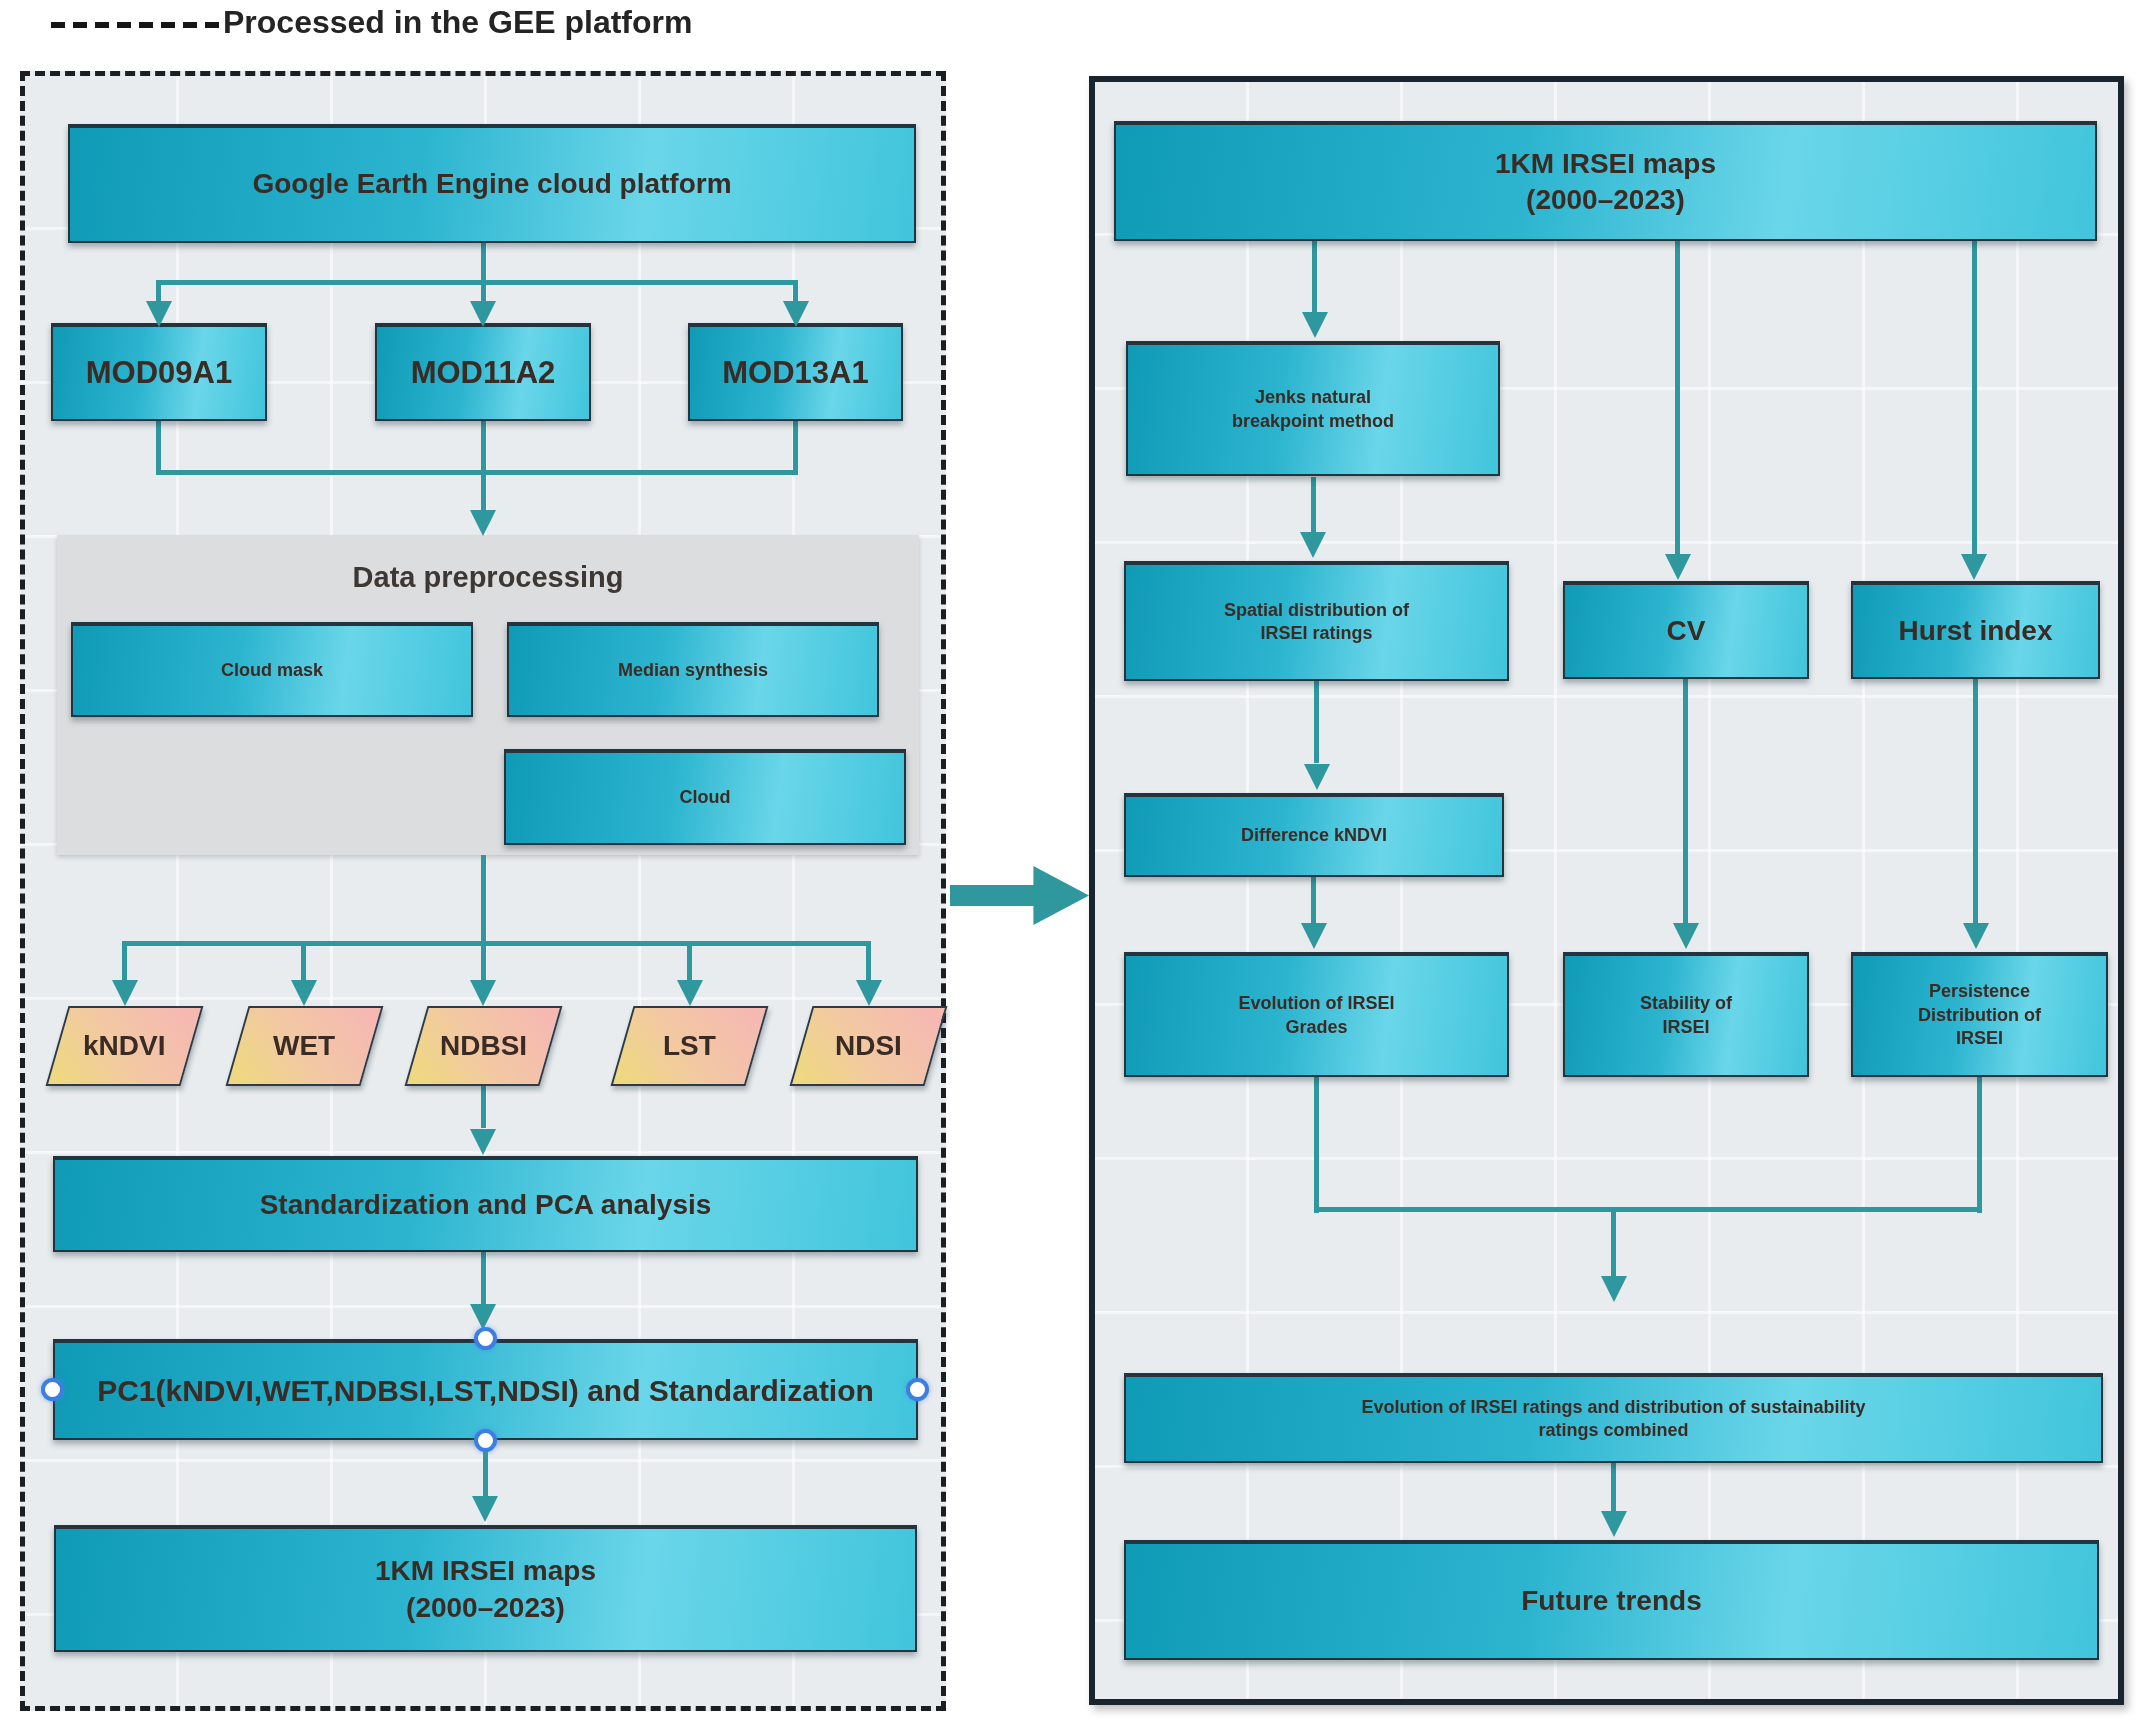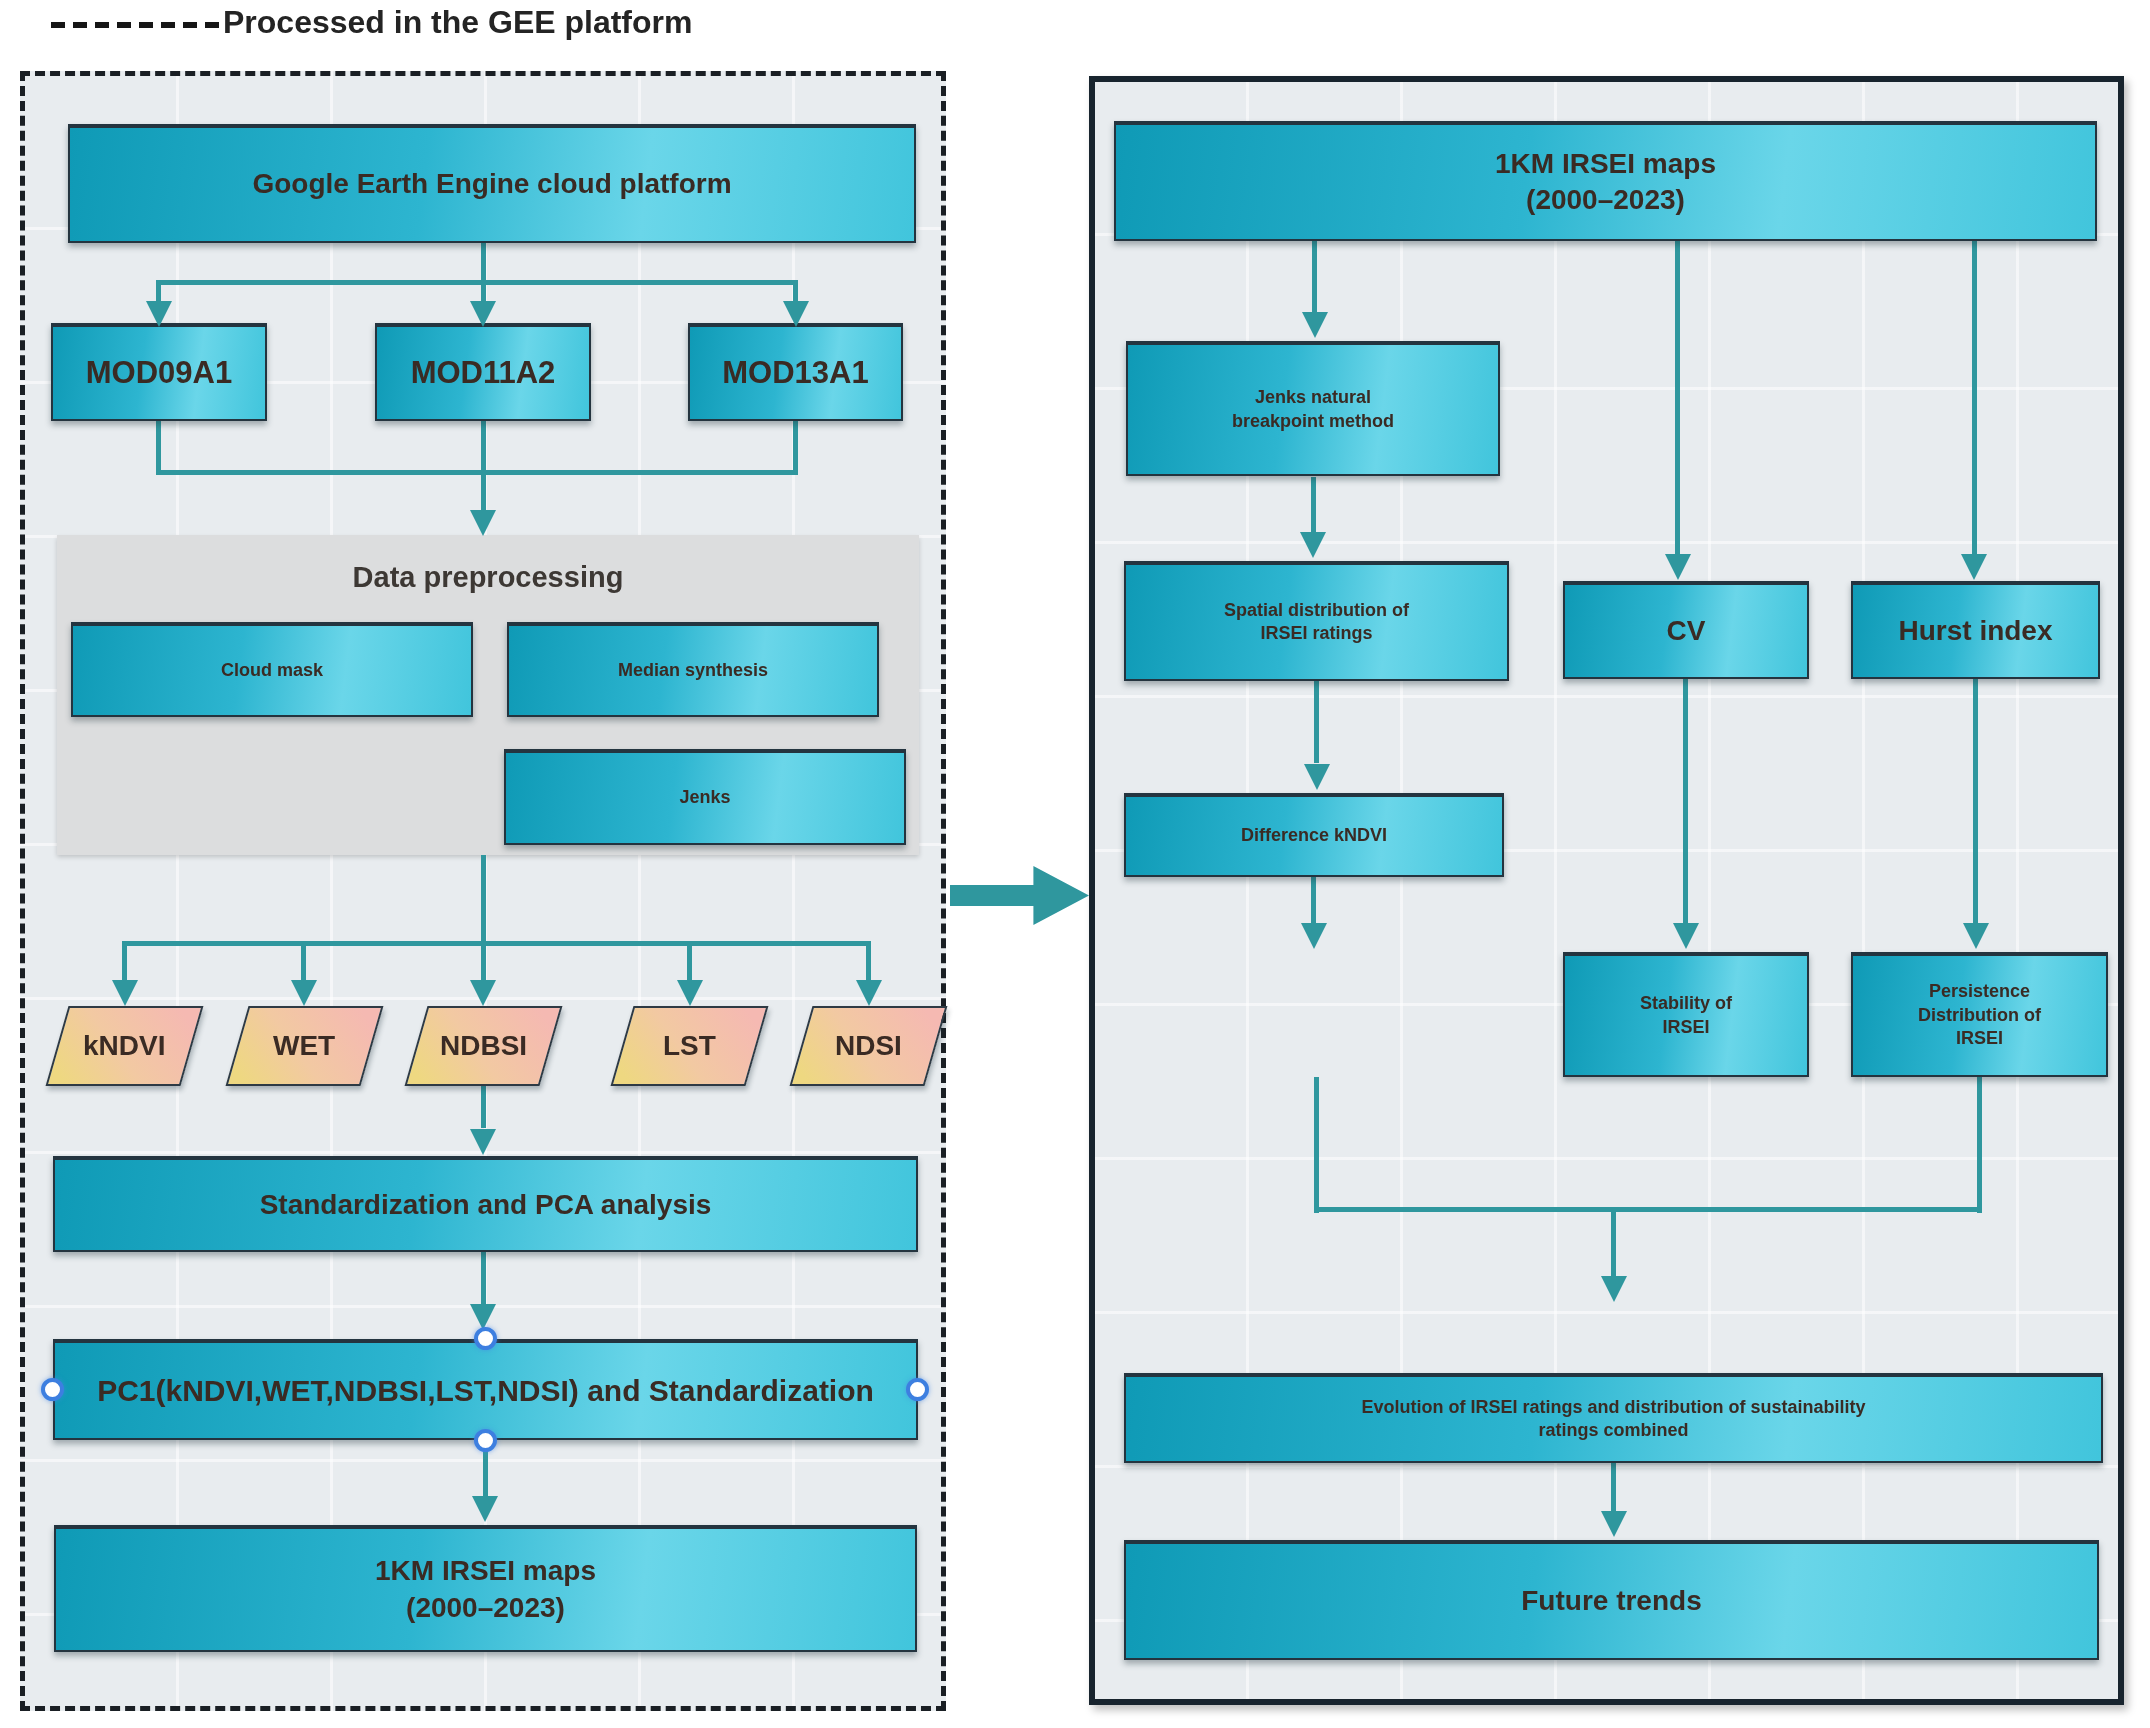--- a/index.html
+++ b/index.html
@@ -101,21 +101,21 @@
   <div class="vl" style="left:481px;top:421px;height:51px"></div>
   <div class="vl" style="left:793px;top:421px;height:51px"></div>
   <div class="hl" style="left:156px;top:470px;width:642px"></div>
   <div class="vl" style="left:481px;top:470px;height:41px"></div>
   <div class="ah" style="left:470px;top:510px"></div>
 
   <div class="grayzone" style="left:57px;top:535px;width:862px;height:320px"></div>
   <div class="zone-title" style="left:57px;top:561px;width:862px">Data preprocessing</div>
   <div class="node" style="left:71px;top:622px;width:402px;height:95px">Cloud mask</div>
   <div class="node" style="left:507px;top:622px;width:372px;height:95px">Median synthesis</div>
-  <div class="node" style="left:504px;top:749px;width:402px;height:96px">Jenks</div>
+  <div class="node" style="left:504px;top:749px;width:402px;height:96px">Cloud</div>
 
   <div class="vl" style="left:481px;top:855px;height:89px"></div>
   <div class="hl" style="left:122px;top:941px;width:749px"></div>
   <div class="vl" style="left:122px;top:941px;height:39px"></div>
   <div class="vl" style="left:301px;top:941px;height:39px"></div>
   <div class="vl" style="left:481px;top:941px;height:39px"></div>
   <div class="vl" style="left:687px;top:941px;height:39px"></div>
   <div class="vl" style="left:866px;top:941px;height:39px"></div>
   <div class="ah" style="left:112px;top:980px"></div>
   <div class="ah" style="left:291px;top:980px"></div>
@@ -185,20 +185,22 @@
 
   <div class="node" style="left:1124px;top:793px;width:380px;height:84px">Difference kNDVI</div>
 
   <div class="vl" style="left:1311px;top:877px;height:47px"></div>
   <div class="ah" style="left:1301px;top:923px"></div>
   <div class="vl" style="left:1683px;top:679px;height:244px"></div>
   <div class="ah" style="left:1673px;top:923px"></div>
   <div class="vl" style="left:1973px;top:679px;height:244px"></div>
   <div class="ah" style="left:1963px;top:923px"></div>
 
+  <div class="node" style="left:1124px;top:952px;width:385px;height:125px">Evolution of IRSEI
+Grades</div>
   <div class="node" style="left:1563px;top:952px;width:246px;height:125px">Stability of
 IRSEI</div>
   <div class="node" style="left:1851px;top:952px;width:257px;height:125px">Persistence
 Distribution of
 IRSEI</div>
 
   <div class="vl" style="left:1314px;top:1077px;height:136px"></div>
   <div class="vl" style="left:1977px;top:1077px;height:136px"></div>
   <div class="hl" style="left:1314px;top:1207px;width:668px"></div>
   <div class="vl" style="left:1611px;top:1210px;height:66px"></div>

